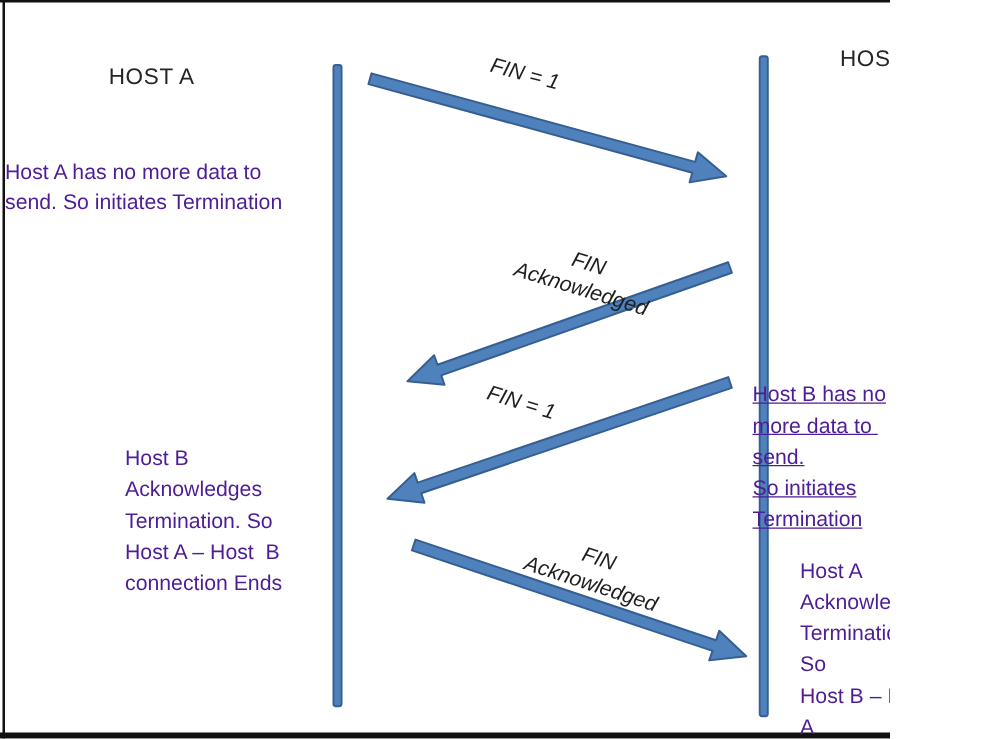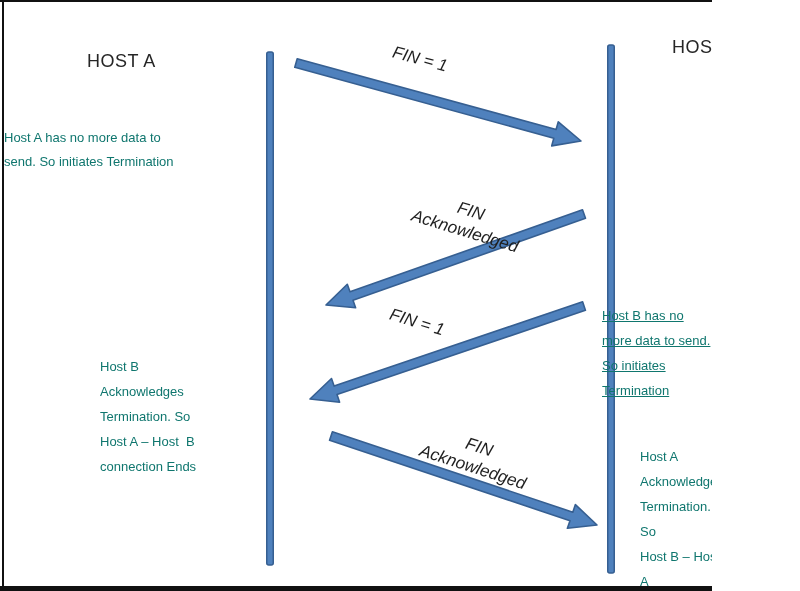--- a/index.html
+++ b/index.html
@@ -26,23 +26,23 @@
     font-size: 18px;
     letter-spacing: 0.5px;
     color: #262626;
     white-space: nowrap;
   }
   .host-a { left: 87px; top: 51px; }
   .host-b { left: 672px; top: 37px; }
 
   .note {
     position: absolute;
-    font-size: 13px;
+    font-size: 17px;
     line-height: 25px;
-    color: #0f766e;
+    color: #4c1d95;
     white-space: pre-wrap;
   }
   .note-a-init { left: 4px; top: 126px; line-height: 24px; }
   .note-b-init { left: 602px; top: 303px; text-decoration: underline; }
   .note-ab-ends { left: 100px; top: 354px; }
   .note-ba-ends { left: 640px; top: 444px; }
 
   .msg-label {
     position: absolute;
     font-size: 17px;

